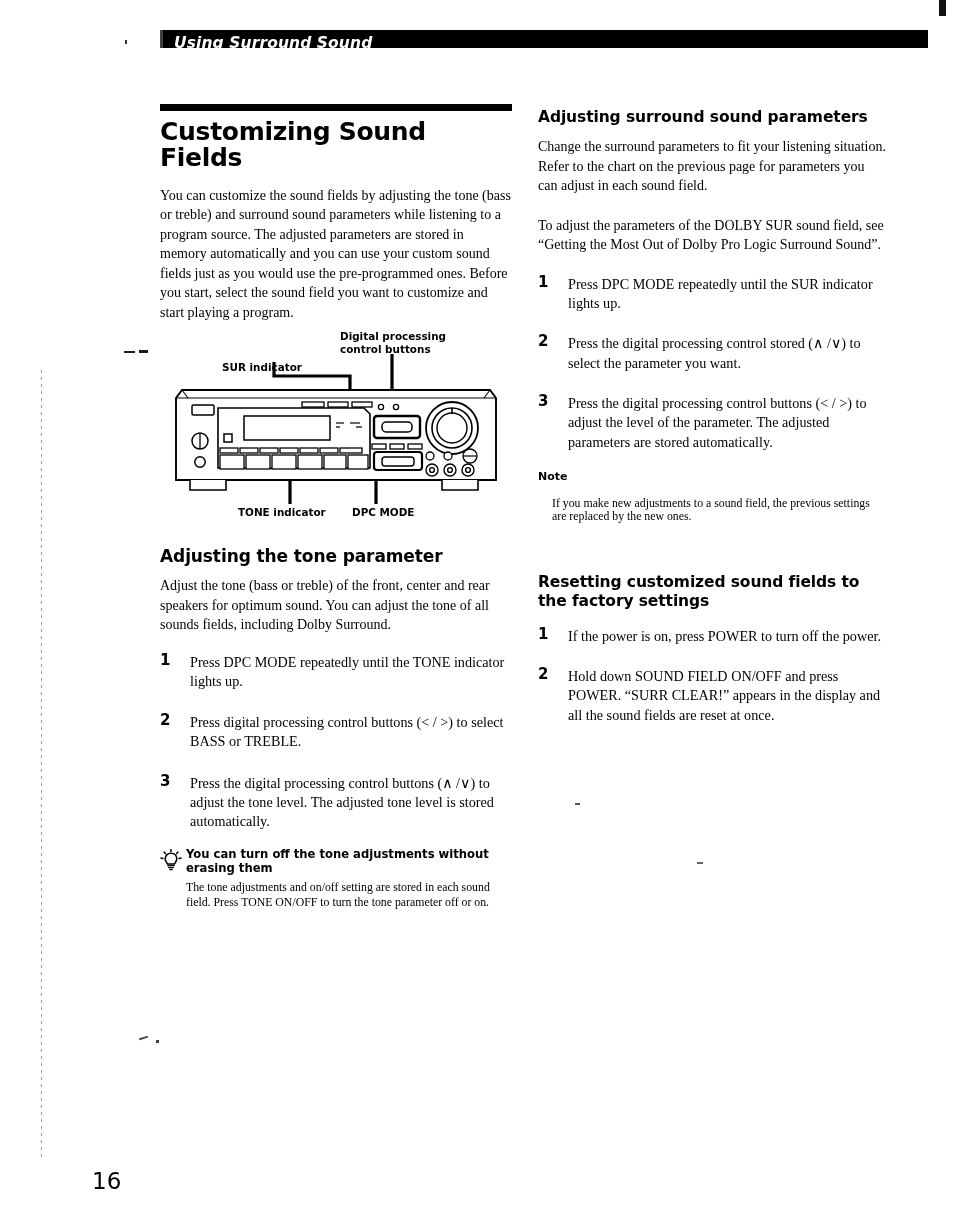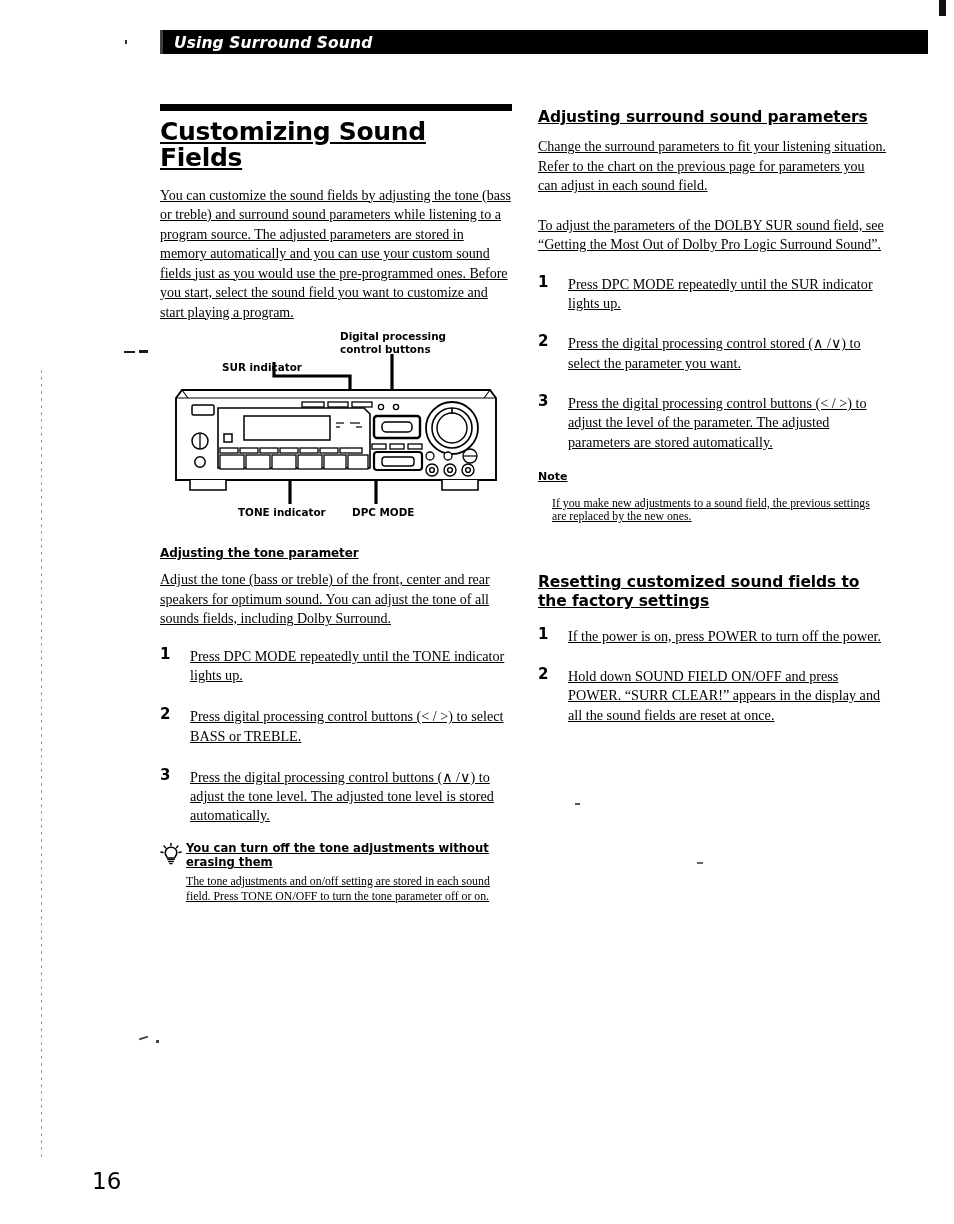--- a/index.html
+++ b/index.html
@@ -18,31 +18,31 @@
   #margin-dash-1{position:absolute;left:124px;top:351px;width:11px;height:2px;background:#1a1a1a;}
   #margin-dash-2{position:absolute;left:139px;top:350px;width:9px;height:3px;background:#1a1a1a;}
   #speck-a{position:absolute;left:125px;top:40px;width:2px;height:4px;background:#333;}
   #speck-b{position:absolute;left:139px;top:1037px;width:9px;height:2px;background:#444;transform:rotate(-18deg);}
   #speck-c{position:absolute;left:156px;top:1040px;width:3px;height:3px;background:#444;}
   #speck-d{position:absolute;left:575px;top:803px;width:5px;height:2px;background:#555;}
   #speck-e{position:absolute;left:697px;top:862px;width:6px;height:2px;background:#666;}
 
   
   #header-band{
-    position:absolute;left:160px;top:30px;width:768px;height:24px;background:#000;
+    position:absolute;left:160px;top:30px;width:768px;height:18px;background:#000;
   }
   #header-band .title{
     position:absolute;left:14px;top:4px;
     font-family:"DejaVu Sans",sans-serif;font-weight:bold;font-style:italic;
     font-size:15.5px;color:#fff;letter-spacing:.1px;
   }
   #header-tick{position:absolute;left:160px;top:30px;width:3px;height:28px;background:#fff;opacity:.25;}
 
   
-  .col{position:absolute;top:0;text-decoration:underline;}
+  .col{position:absolute;top:0;}
   #left-col{left:160px;width:352px;}
   #right-col{left:538px;width:348px;}
 
   .rule-thick{height:7px;background:#000;width:352px;}
 
   h1.page-heading{
     font-family:"DejaVu Sans",sans-serif;font-weight:bold;
     font-size:25px;line-height:1.05;margin:8px 0 0 0;letter-spacing:-.3px;
   }
   h2.sec-heading{
@@ -254,21 +254,21 @@
       <circle cx="290" cy="142" r="6"></circle>
         <circle cx="290" cy="142" r="2.4"></circle>
       <circle cx="308" cy="142" r="6"></circle>
         <circle cx="308" cy="142" r="2.4"></circle>
     </g>
   </svg>
 </div>
 
 <div class="col" style="left:160px;width:352px;top:546px;">
 
-  <h2 class="sec-heading" style="font-size:12px;margin-bottom:10px;">Adjusting the tone parameter</h2>
+  <h2 class="sec-heading" style="font-size:17px;margin-bottom:10px;">Adjusting the tone parameter</h2>
 
   <p class="body" style="margin-bottom:18px;">Adjust the tone (bass or treble) of the front, center and rear speakers for optimum sound. You can adjust the tone of all sounds fields, including Dolby Surround.</p>
 
   <div class="step">
     <span class="num">1</span>
     <span class="txt">Press DPC MODE repeatedly until the TONE indicator lights up.</span>
   </div>
   <div class="step" style="margin-top:22px;">
     <span class="num">2</span>
     <span class="txt">Press digital processing control buttons (&lt; / &gt;) to select BASS or TREBLE.</span>

